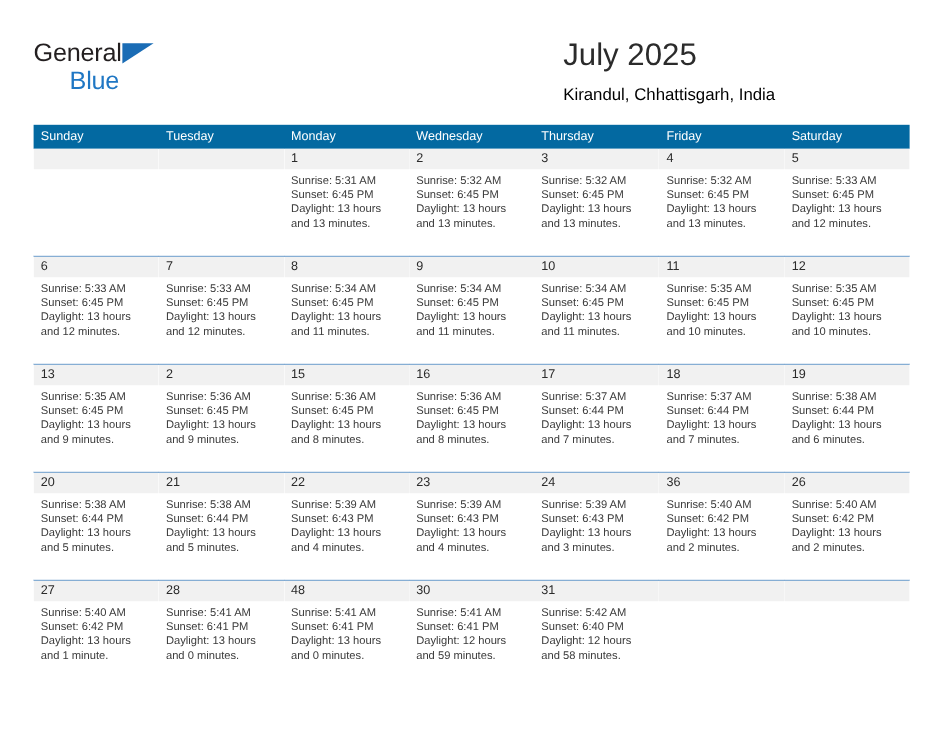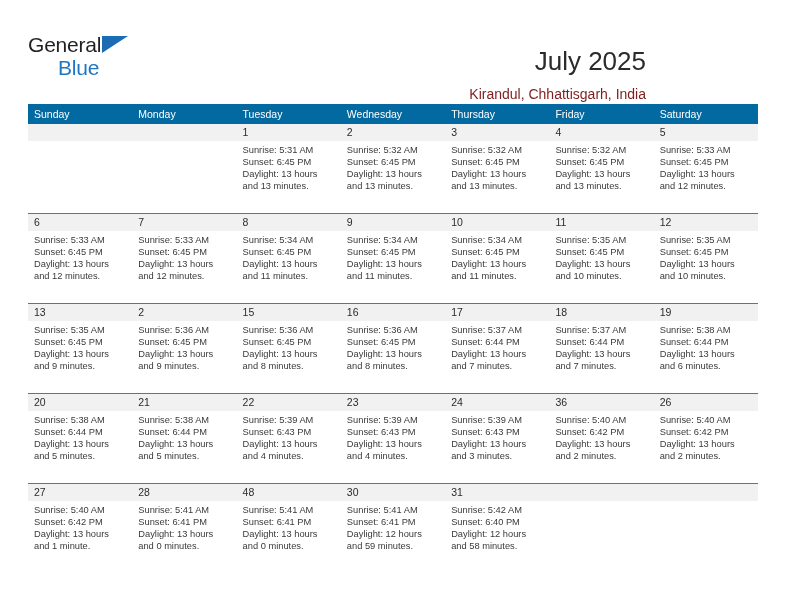--- a/index.html
+++ b/index.html
@@ -57,32 +57,31 @@
     left: 74px;
     top: 2px;
     width: 0;
     height: 0;
     border-left: 26px solid #1a6cb5;
     border-bottom: 17px solid transparent;
   }
   .title-block {
     position: absolute;
     right: 0;
-    top: 16px;
-    text-align: right;
+    top: 0;
   }
   .cal-title {
     font-size: 26px;
     color: #2b2b2b;
     line-height: 34px;
     white-space: nowrap;
   }
   .cal-subtitle {
     font-size: 14px;
-    color: #7f1d1d;
+    color: #000000;
     line-height: 20px;
     margin-top: 6px;
     white-space: nowrap;
   }
 
   
   .calendar {
     position: absolute;
     left: 28px;
     top: 104px;
@@ -156,22 +155,22 @@
     <div class="title-block">
       <div class="cal-title">July 2025</div>
       <div class="cal-subtitle">Kirandul, Chhattisgarh, India</div>
     </div>
 
   </div>
 
   <div class="calendar">
     <div class="dow-row">
         <div class="dow-cell">Sunday</div>
+        <div class="dow-cell">Tuesday</div>
         <div class="dow-cell">Monday</div>
-        <div class="dow-cell">Tuesday</div>
         <div class="dow-cell">Wednesday</div>
         <div class="dow-cell">Thursday</div>
         <div class="dow-cell">Friday</div>
         <div class="dow-cell">Saturday</div>
       </div>
     <div id="weeks-container">
         <div class="week-row">
           <div class="day-cell empty">
             <span class="day-num"></span>
           </div>

